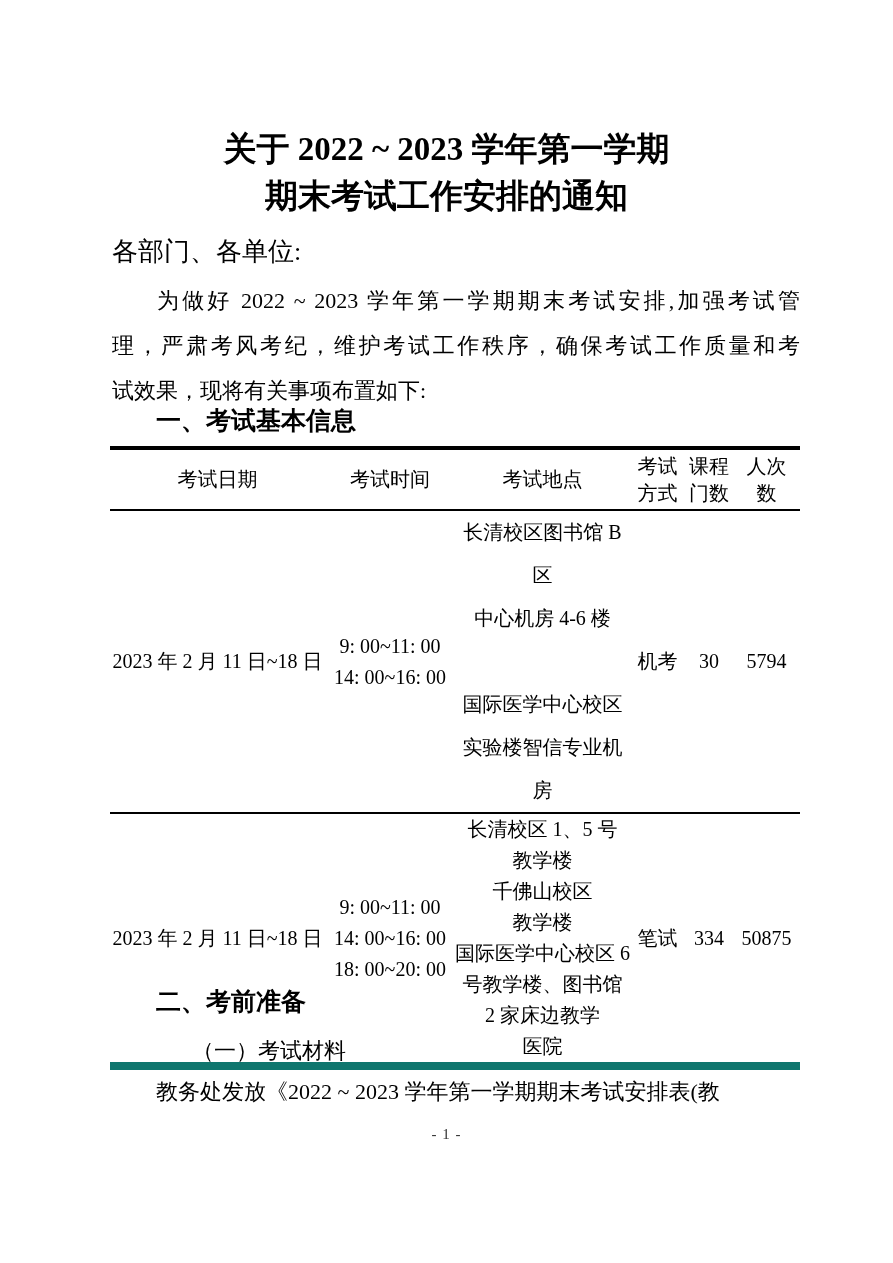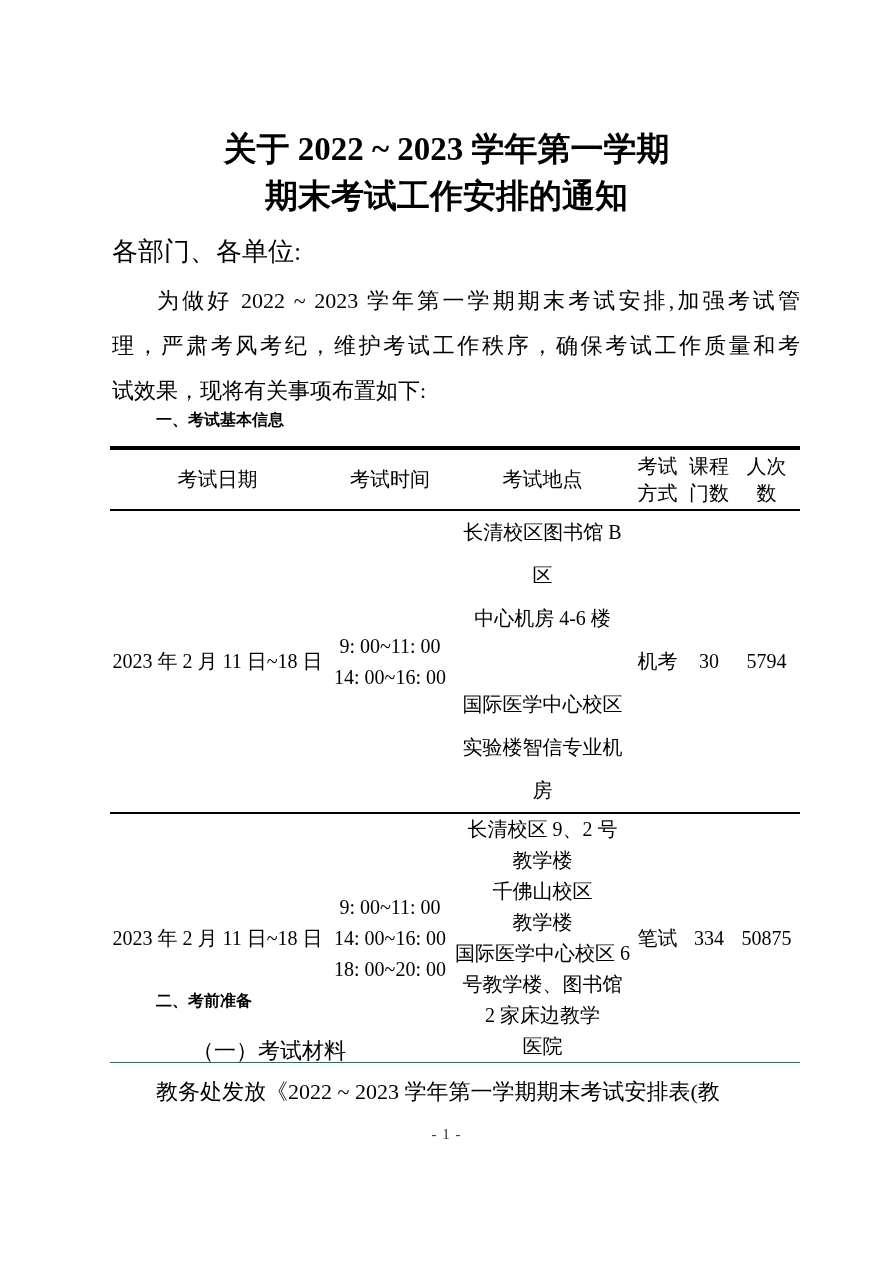--- a/index.html
+++ b/index.html
@@ -28,42 +28,42 @@
   .intro-para {
     position: absolute; top: 278px; left: 112px; width: 688px;
     font-size: 22px;
   }
   .intro-para .line { height: 45px; line-height: 45px; white-space: nowrap; }
   .intro-para .line.fill { text-align: justify; text-align-last: justify; white-space: normal; }
   .intro-para .line.indent { text-indent: 45px; }
 
   .section-heading {
     position: absolute; left: 156px;
-    font-size: 16px; font-weight: bold;
+    font-size: 25px; font-weight: bold;
     font-family: "Liberation Sans", "DejaVu Sans", sans-serif;
     line-height: 30px;
   }
   .section-heading.sec1 { top: 405px; }
   .section-heading.sec2 { top: 986px; }
 
   .subsection-heading {
     position: absolute; top: 1036px; left: 156px;
     font-size: 22px; line-height: 30px; margin-left: 36px;
   }
 
   .body-continuation {
     position: absolute; top: 1077px; left: 156px;
     font-size: 22px; line-height: 30px; white-space: nowrap; font-family: Liberation Serif, serif;
   }
 
   .exam-table {
     position: absolute; top: 446px; left: 110px; width: 690px;
     border-collapse: collapse;
     border-top: 4px solid #000;
-    border-bottom: 1px solid #0f766e;
+    border-bottom: 8px solid #0f766e;
     font-size: 20px;
     table-layout: fixed;
   }
   .exam-table th, .exam-table td {
     text-align: center; vertical-align: middle;
     font-weight: normal; padding: 0;
   }
   .header-row { height: 62px; border-bottom: 2px solid #000; }
   .header-row th { line-height: 27px; }
   .data-row-1 { height: 216px; border-bottom: 2px solid #000; }
@@ -151,21 +151,21 @@
         <td>5794</td>
       </tr>
       <tr class="data-row-2">
         <td>2023 年 2 月 11 日~18 日</td>
         <td class="cell-times-2">
             <div class="cell-line">9: 00~11: 00</div>
             <div class="cell-line">14: 00~16: 00</div>
             <div class="cell-line">18: 00~20: 00</div>
           </td>
         <td class="cell-locations-2">
-            <div class="cell-line">长清校区 9、2 号</div>
+            <div class="cell-line">长清校区 1、5 号</div>
             <div class="cell-line">教学楼</div>
             <div class="cell-line">千佛山校区</div>
             <div class="cell-line">教学楼</div>
             <div class="cell-line">国际医学中心校区 6</div>
             <div class="cell-line">号教学楼、图书馆</div>
             <div class="cell-line">2 家床边教学</div>
             <div class="cell-line">医院</div>
           </td>
         <td>笔试</td>
         <td>334</td>

